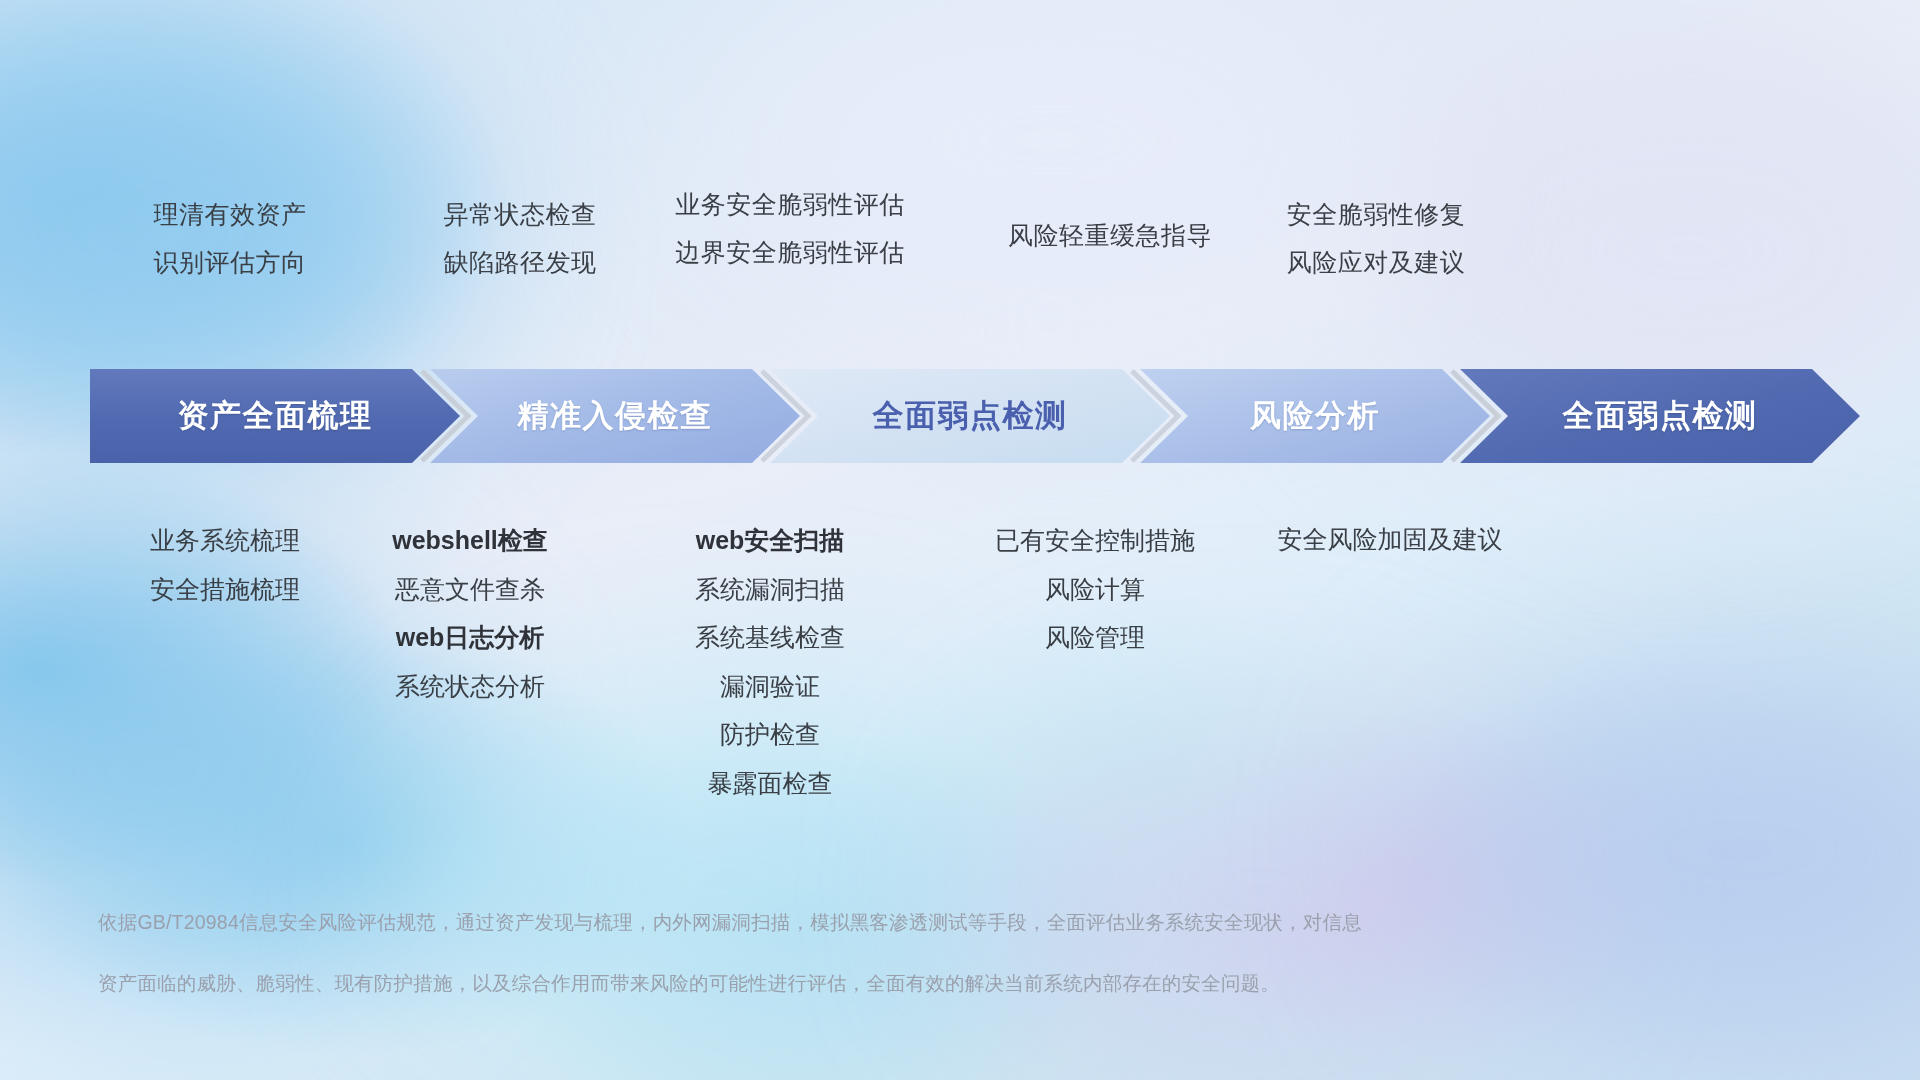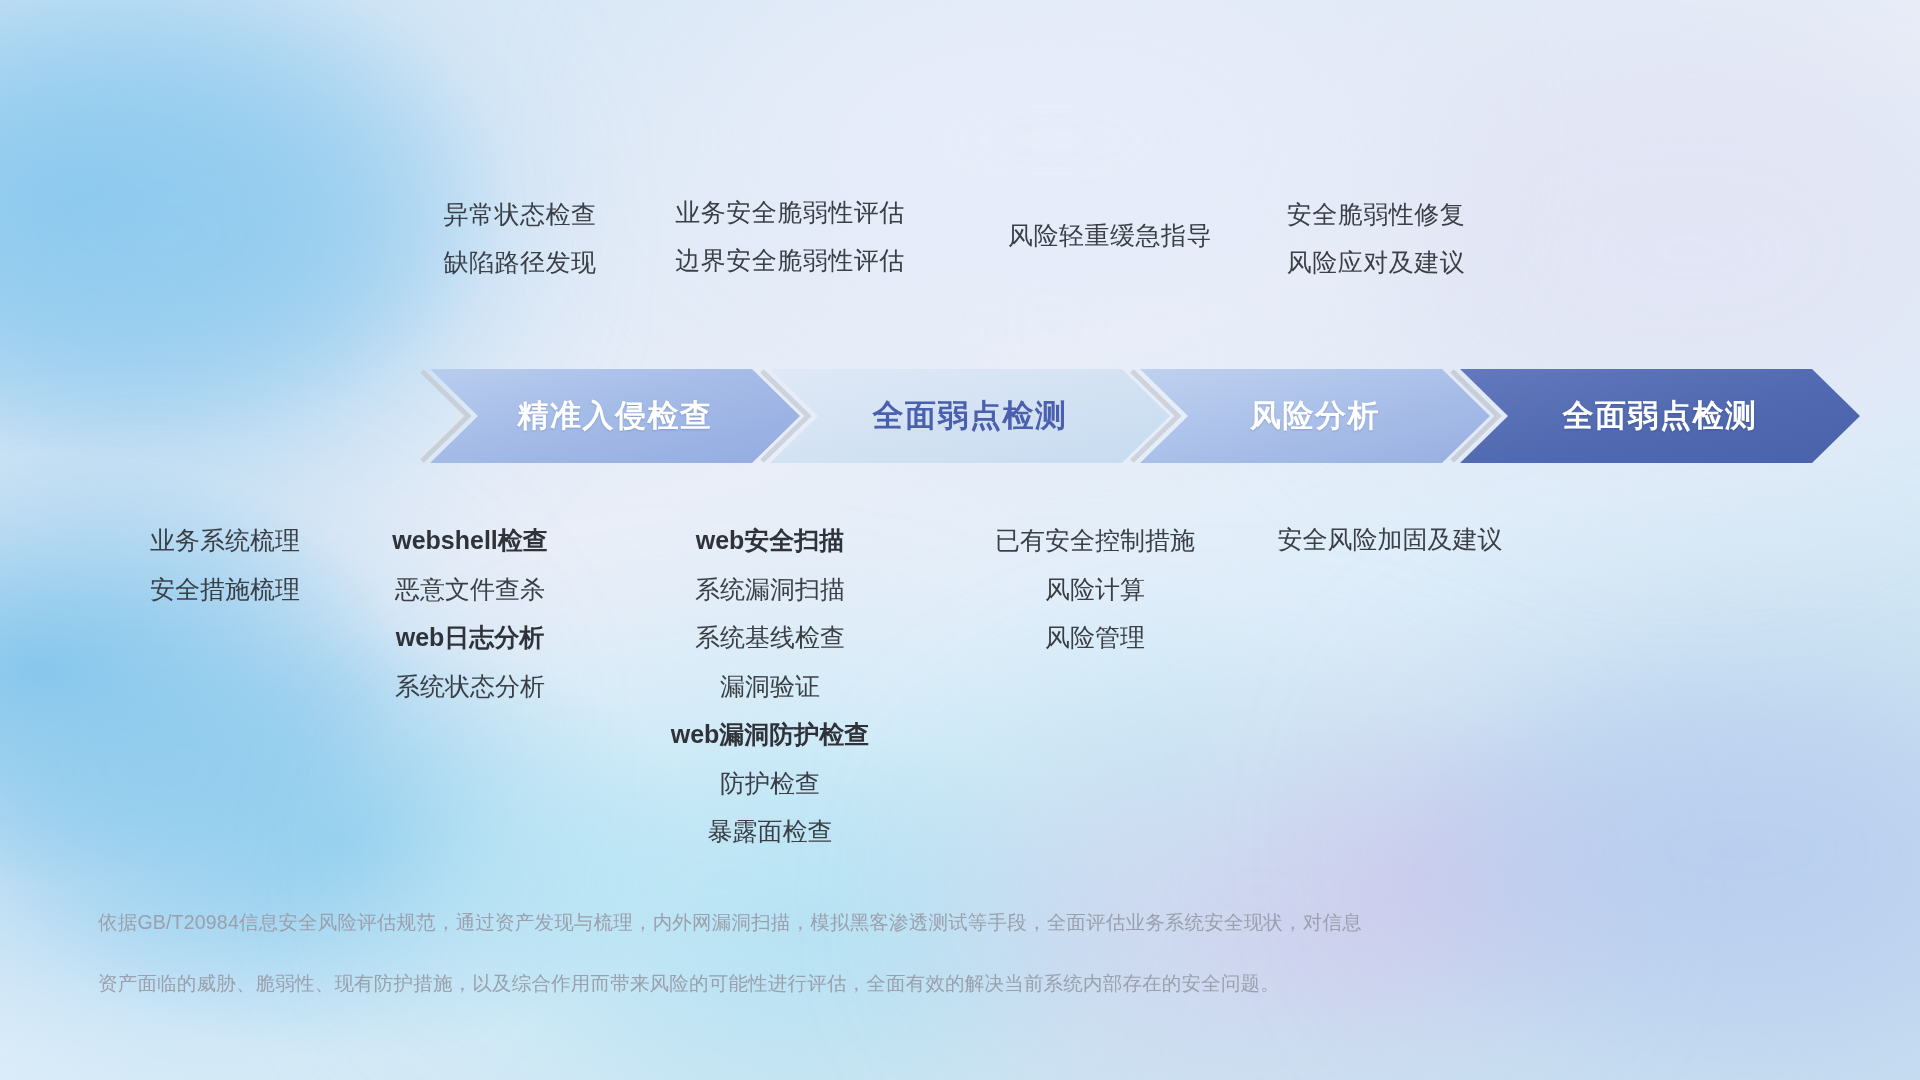--- a/index.html
+++ b/index.html
@@ -136,44 +136,61 @@
   <div class="blob" style="left:420px; top:700px; width:620px; height:360px; background:rgba(176,230,244,0.55);"></div>
   <div class="blob" style="left:980px; top:720px; width:560px; height:340px; background:rgba(207,196,236,0.45);"></div>
   <div class="blob" style="left:1420px; top:640px; width:640px; height:420px; background:rgba(176,198,238,0.50);"></div>
   <div class="blob" style="left:1380px; top:40px; width:620px; height:420px; background:rgba(226,229,245,0.85);"></div>
   <div class="blob" style="left:700px; top:-60px; width:700px; height:400px; background:rgba(231,236,249,0.9);"></div>
 
   <div class="content">
 
     <div class="top-row">
 
+      <div class="top-col" style="left:80px; top:190px; width:300px;">
+        <div>理清有效资产</div>
+        <div>识别评估方向</div>
+      </div>
 
       <div class="top-col" style="left:370px; top:190px; width:300px;">
         <div>异常状态检查</div>
         <div>缺陷路径发现</div>
       </div>
 
-      <div class="top-col" style="left:620px; top:188px; width:340px;">
+      <div class="top-col" style="left:620px; top:180px; width:340px;">
         <div>业务安全脆弱性评估</div>
         <div>边界安全脆弱性评估</div>
       </div>
 
       <div class="top-col" style="left:940px; top:211px; width:340px;">
         <div>风险轻重缓急指导</div>
       </div>
 
       <div class="top-col" style="left:1206px; top:190px; width:340px;">
         <div>安全脆弱性修复</div>
         <div>风险应对及建议</div>
       </div>
 
     </div>
 
     <div class="chev-bar">
 
+      <div class="chev dark" style="left:0px; width:370px;">
+        <svg class="shape" viewBox="0 0 370 94" preserveAspectRatio="none">
+          <defs>
+            <linearGradient id="g1" x1="0" y1="0" x2="0" y2="1">
+              <stop offset="0%" stop-color="#6379bd"></stop>
+              <stop offset="55%" stop-color="#5069b0"></stop>
+              <stop offset="100%" stop-color="#4a62a9"></stop>
+            </linearGradient>
+          </defs>
+          <path d="M0,0 L322,0 L370,47 L322,94 L0,94 Z" fill="url(#g1)"></path>
+        </svg>
+        <span class="label">资产全面梳理</span>
+      </div>
 
       <svg class="shape" style="position:absolute; left:330px; top:0; width:66px; height:94px;" viewBox="0 0 66 94" preserveAspectRatio="none">
         <path d="M2,2 L48,47 L2,92" fill="none" stroke="#c9cfd8" stroke-width="5"></path>
       </svg>
 
       <div class="chev mid" style="left:340px; width:370px;">
         <svg class="shape" viewBox="0 0 370 94" preserveAspectRatio="none">
           <defs>
             <linearGradient id="g2" x1="0" y1="0" x2="1" y2="1">
               <stop offset="0%" stop-color="#b9cdee"></stop>
@@ -254,21 +271,20 @@
         <div>恶意文件查杀</div>
         <div class="em">web日志分析</div>
         <div>系统状态分析</div>
       </div>
 
       <div class="bot-col" style="left:610px; top:48px; width:320px;">
         <div class="em">web安全扫描</div>
         <div>系统漏洞扫描</div>
         <div>系统基线检查</div>
         <div>漏洞验证</div>
-        <div class="em">web漏洞防护检查</div>
         <div>防护检查</div>
         <div>暴露面检查</div>
       </div>
 
       <div class="bot-col" style="left:935px; top:48px; width:320px;text-align:center;">
         <div>已有安全控制措施</div>
         <div>风险计算</div>
         <div>风险管理</div>
       </div>
 

